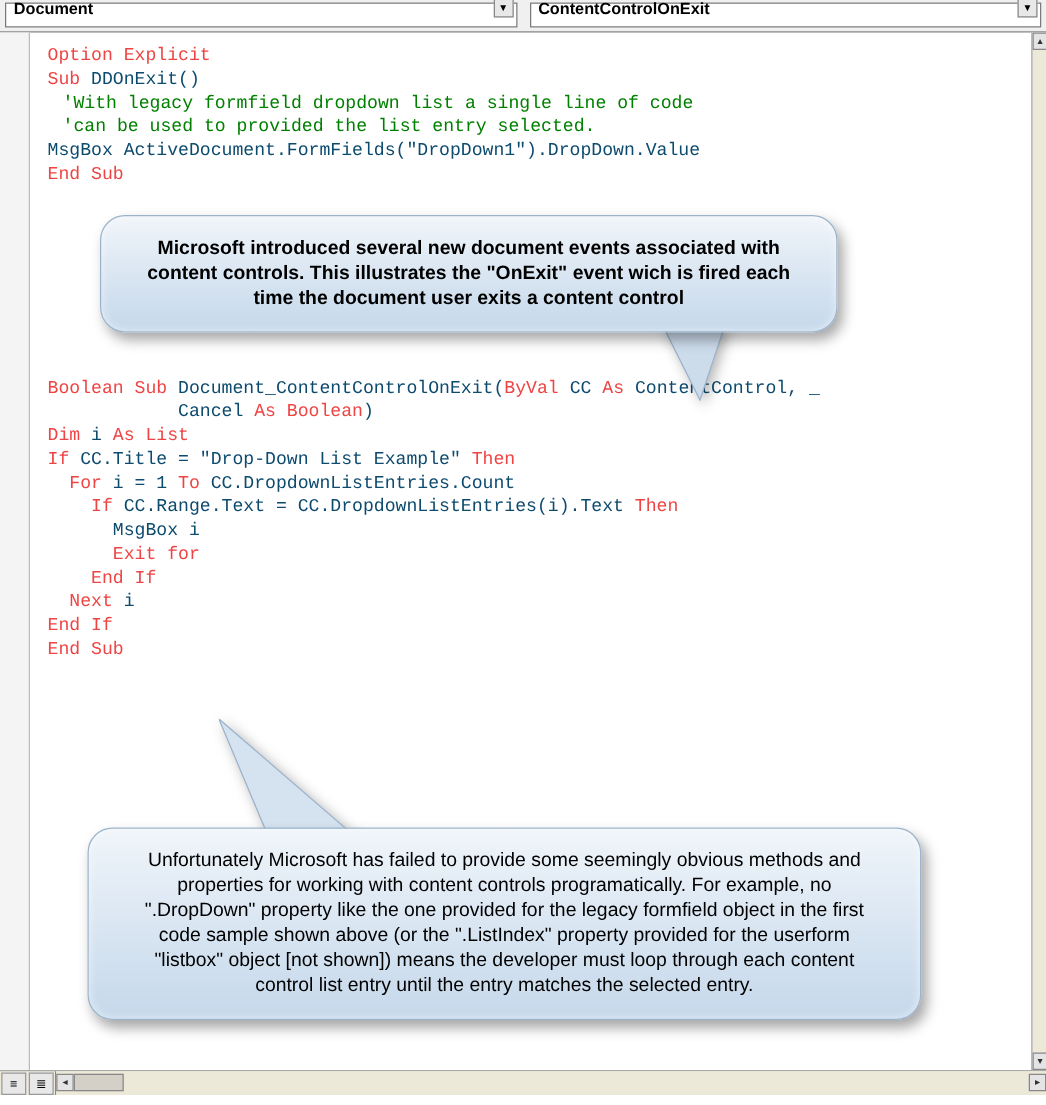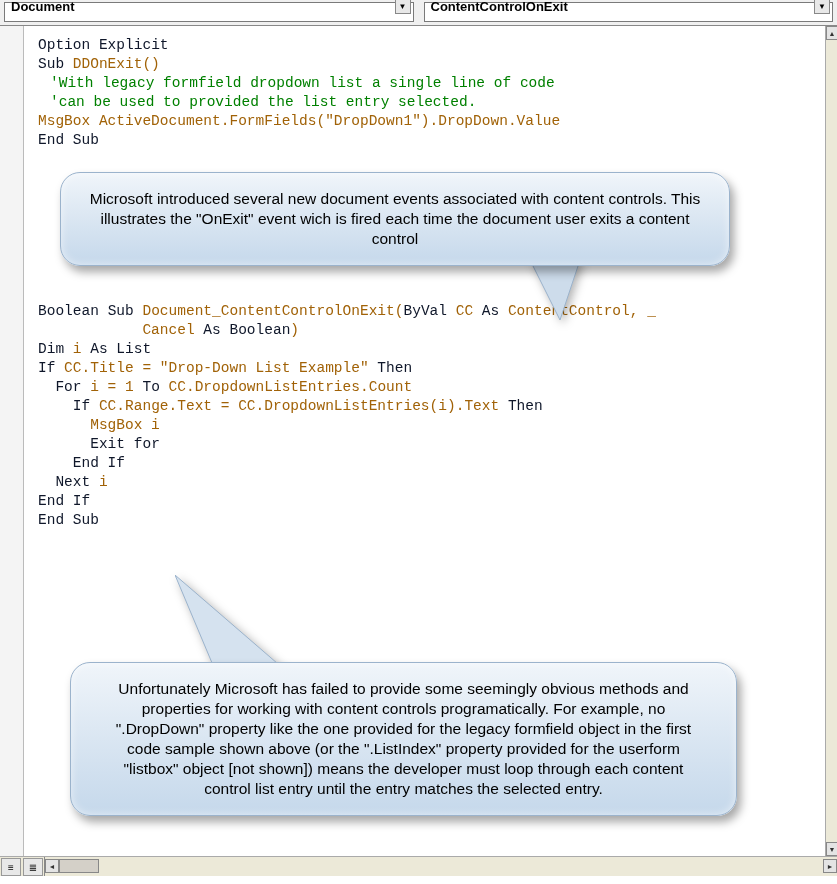--- a/index.html
+++ b/index.html
@@ -61,40 +61,41 @@
   }
   .left-gutter {
     position: absolute;
     top: 26px;
     left: 0;
     width: 24px;
     bottom: 28px;
     background: #f4f4f4;
     border-right: 1px solid #bbb;
   }
-  .kw { color: #0f172a; }
+  .kw { color: #ef4444; }
   .cm { color: #008000; margin-left: 12px; }
-  .tx { color: #a16207; }
+  .tx { color: #0c4a6e; }
   .callout {
     position: absolute;
     background: linear-gradient(180deg, #f0f5fa 0%, #dae6f2 50%, #c5d8eb 100%);
     border: 1px solid #9bb3cc;
     border-radius: 20px;
     box-shadow: 4px 6px 10px rgba(0,0,0,0.35), inset 0 0 8px rgba(255,255,255,0.6);
     padding: 16px 28px;
     font-family: Arial, sans-serif;
     font-size: 15.5px;
     line-height: 20px;
     text-align: center;
     color: #000;
   }
   .callout1 {
     top: 172px;
-    left: 60px;
-    width: 670px;
+    left: 80px;
+    width: 590px;
+    font-weight: bold;
   }
   .callout2 {
     top: 662px;
     left: 70px;
     width: 667px;
   }
   .tail1 {
     position: absolute;
     top: 260px;
     left: 530px;

